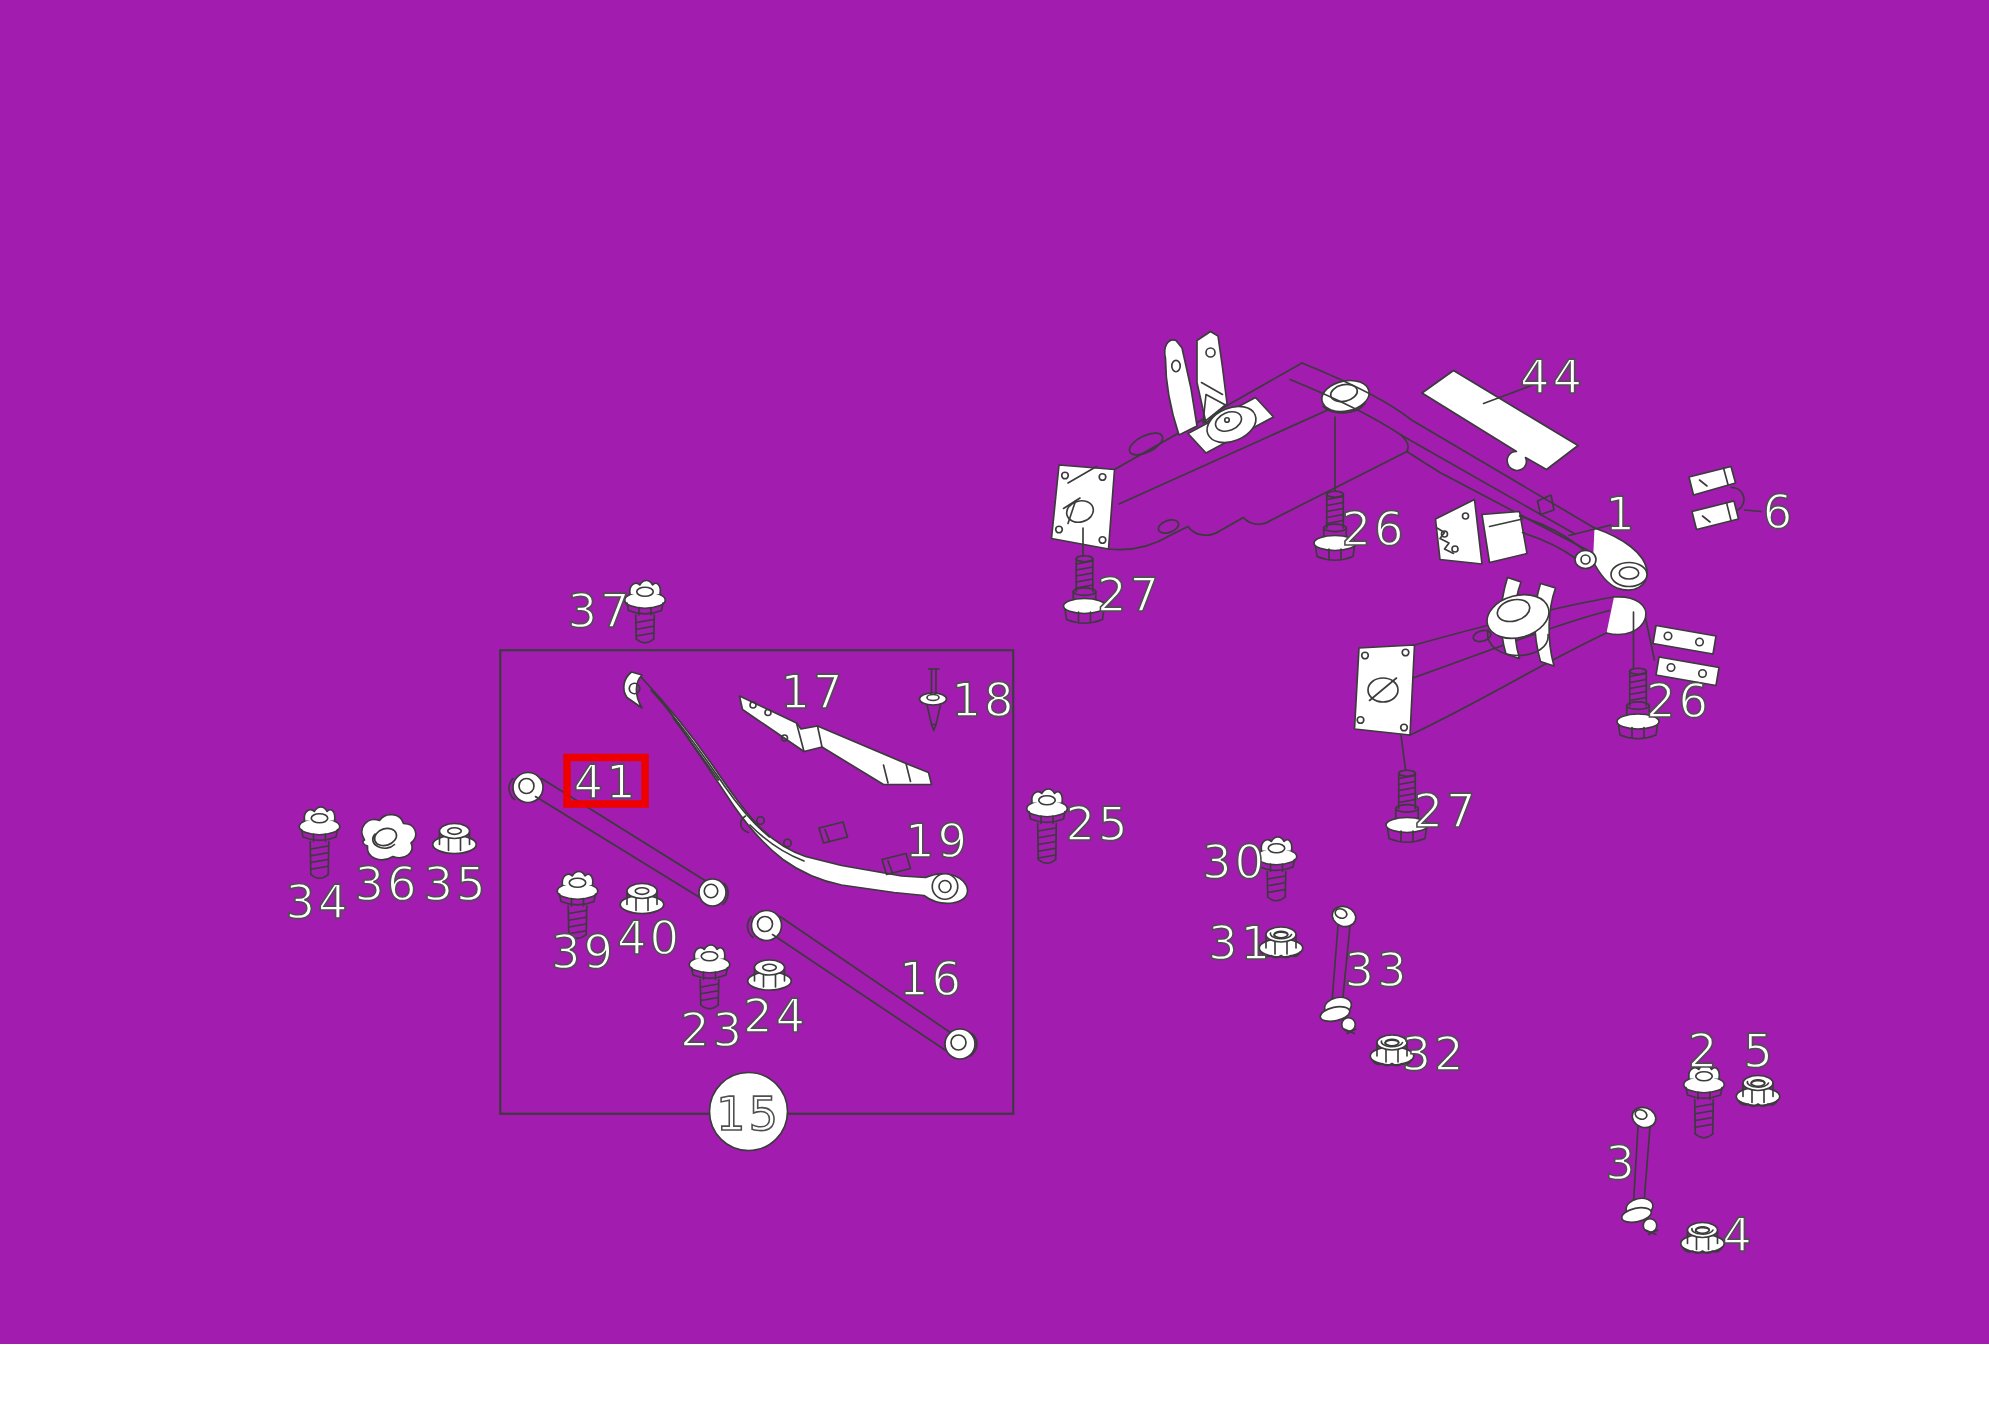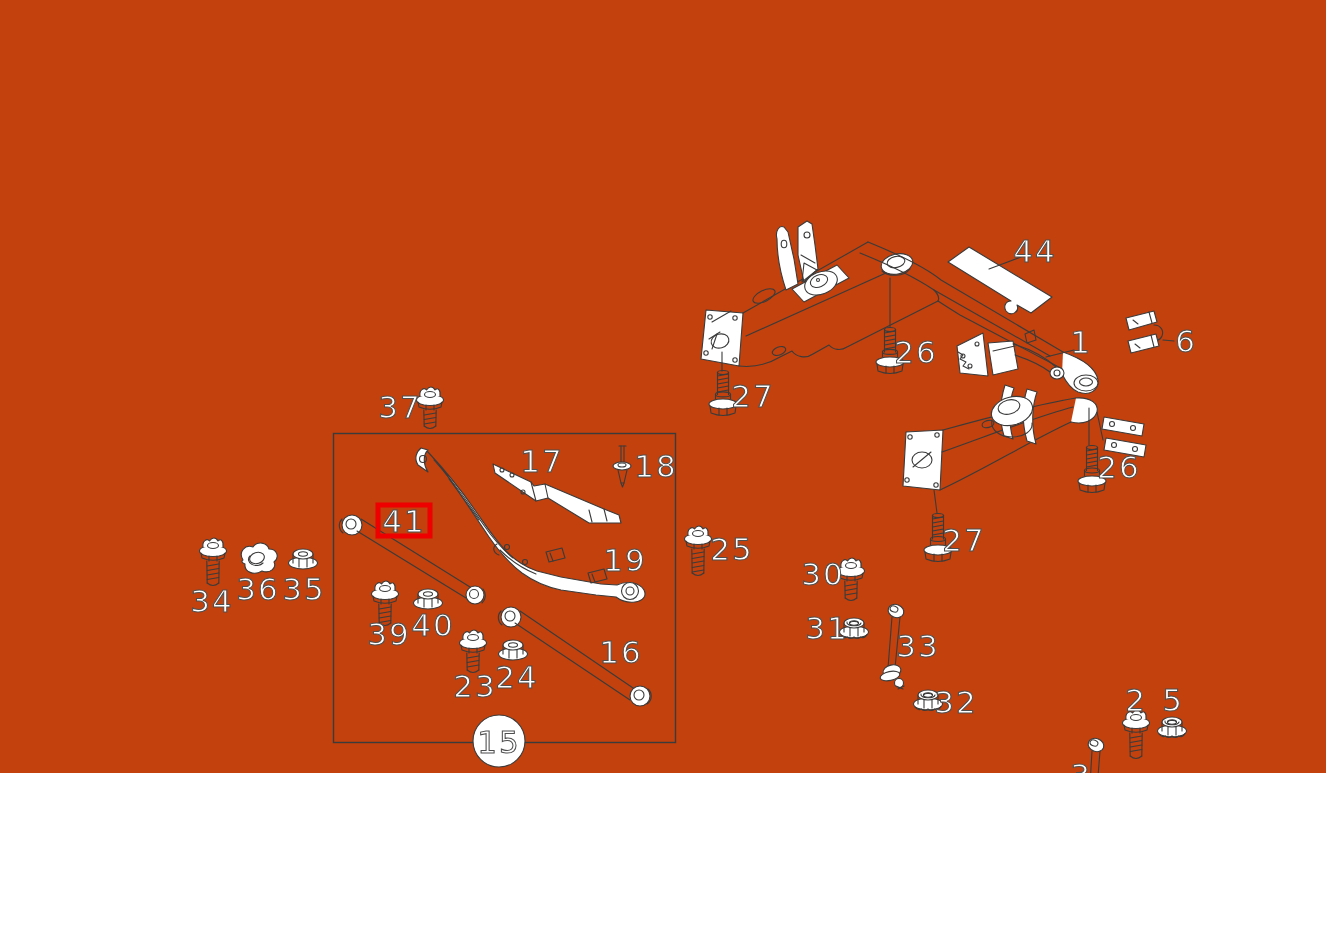--- a/index.html
+++ b/index.html
@@ -1,16 +1,16 @@
 <!DOCTYPE html>
 <html><head>
 <meta charset="utf-8">
 <style>
   html,body{margin:0;padding:0;background:#ffffff;}
-  .stage{position:relative;width:1326px;height:773px;background:#c2410c;overflow:hidden;}
+  .stage{position:relative;width:1326px;height:896px;background:#a21caf;overflow:hidden;}
   svg{display:block;}
   .ln{fill:none;stroke:#3b3b3b;stroke-width:1.1;stroke-linecap:round;stroke-linejoin:round;}
   .fw{fill:#ffffff;stroke:#3b3b3b;stroke-width:1.1;stroke-linecap:round;stroke-linejoin:round;}
   .bx{fill:none;stroke:#3b3b3b;stroke-width:1.4;}
   .plabel{font-family:"DejaVu Sans",sans-serif;font-size:31px;letter-spacing:2px;
           fill:#ffffff;stroke:#4f4f4f;stroke-width:1.05;text-anchor:middle;cursor:pointer;}
   .hl{fill:none;stroke-width:5;}
 </style>
 </head>
 <body>

